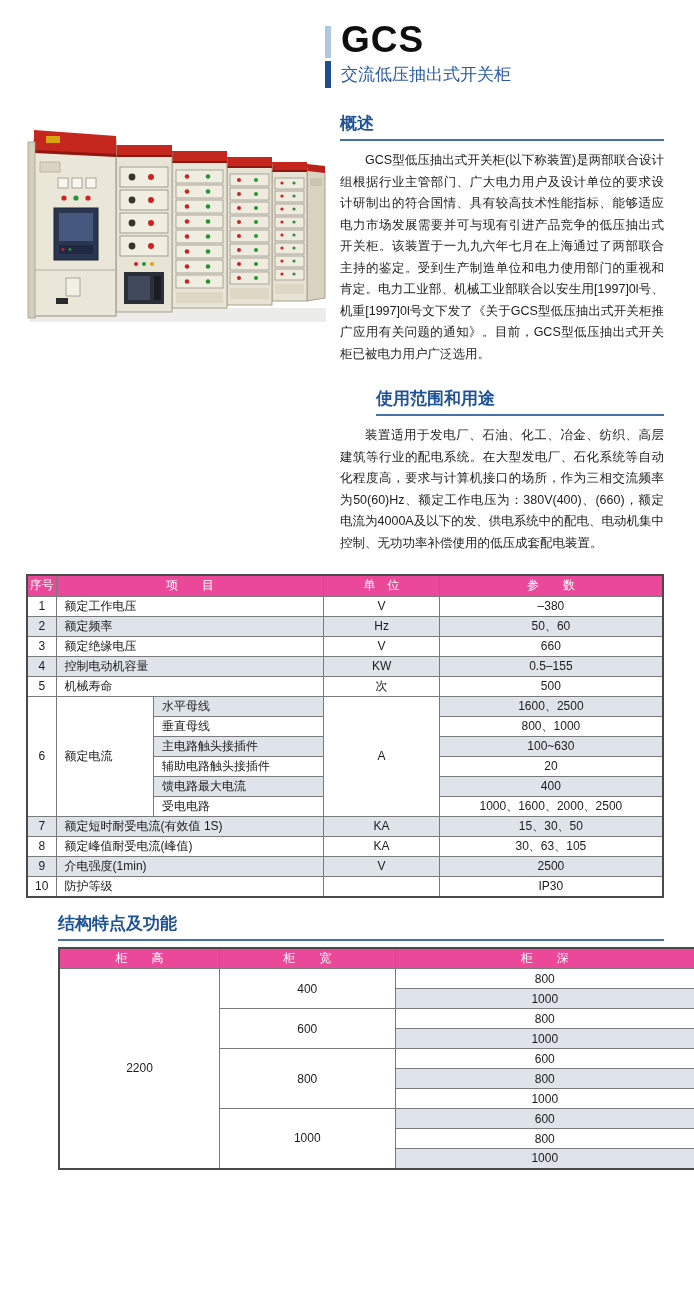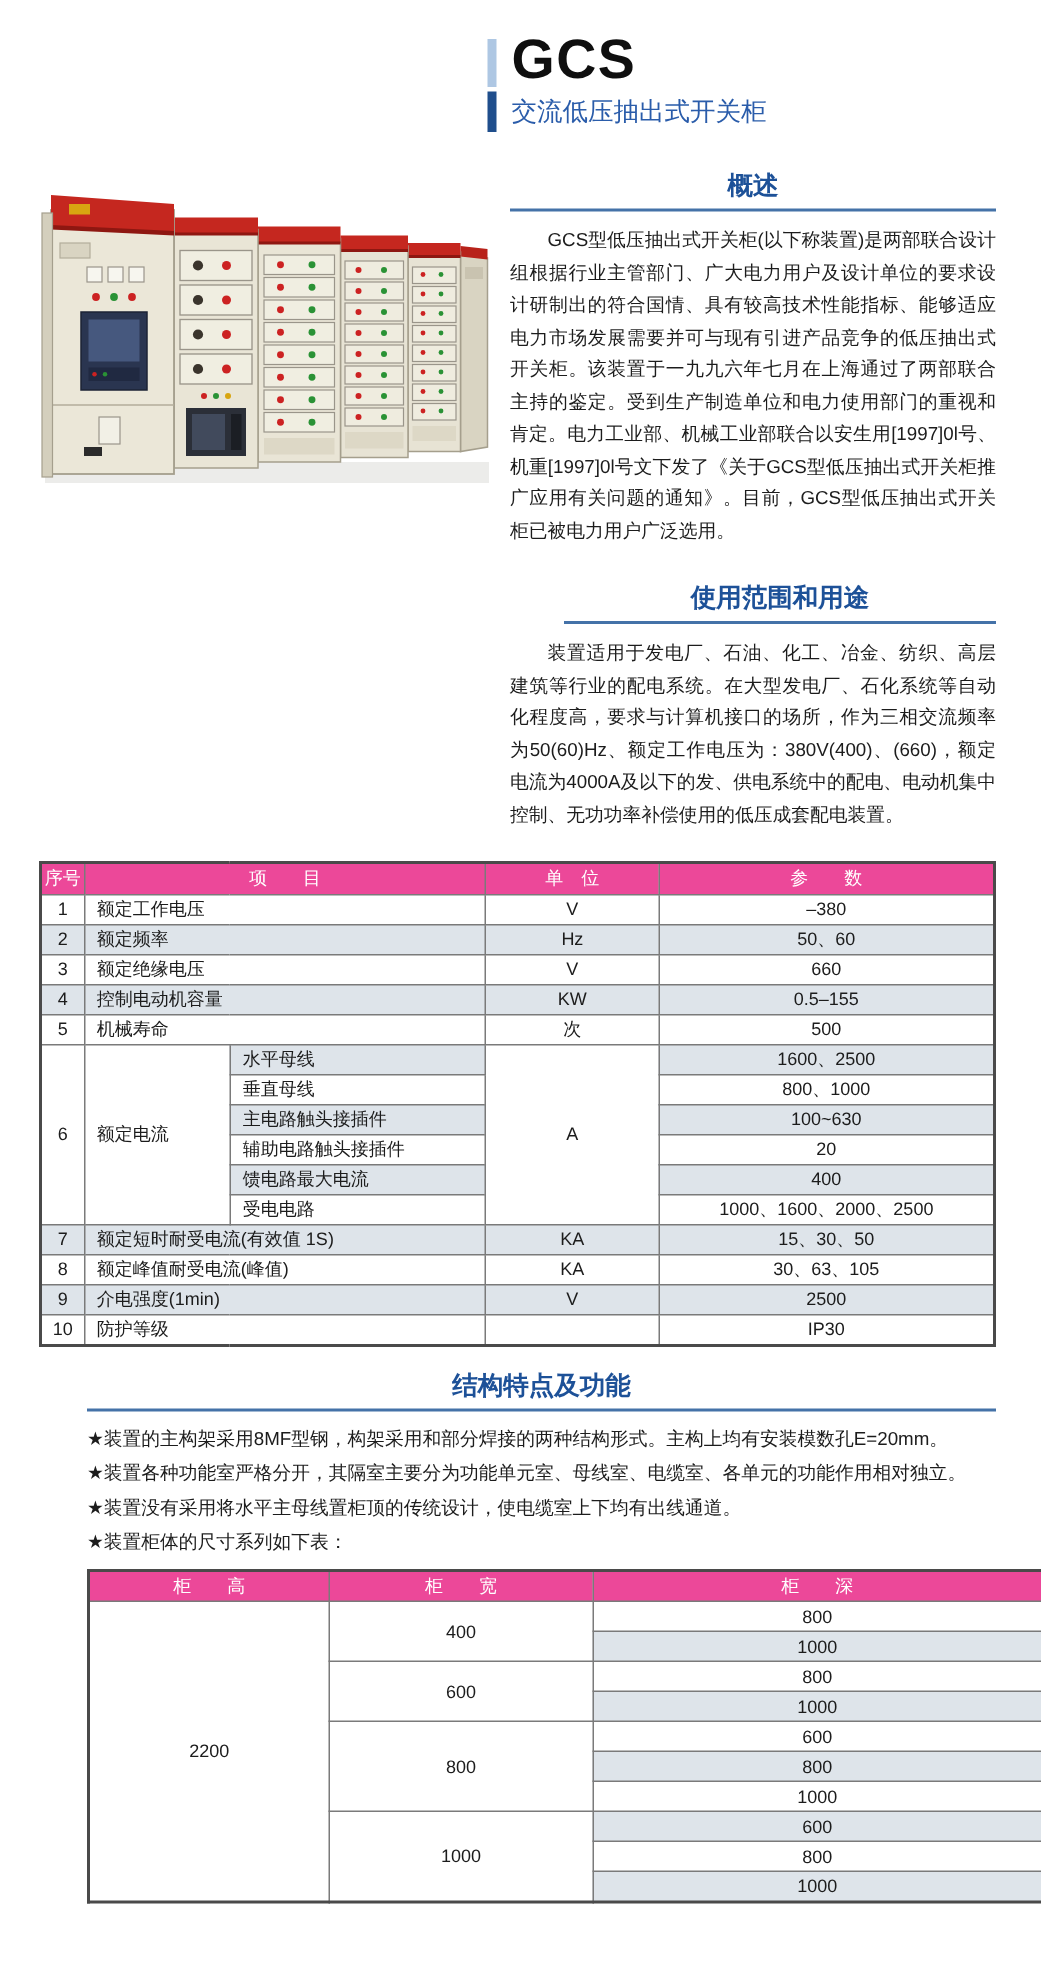--- a/index.html
+++ b/index.html
@@ -18,21 +18,21 @@
   .brand { font-size:37px; font-weight:bold; color:#0f0f0f; letter-spacing:1px; line-height:40px; }
   .brand-sub { font-size:17px; color:#2a5caa; font-weight:normal; margin-top:3px; }
 
   
   .top-row { display:flex; margin-top:24px; gap:11px; }
   .photo-box { width:303px; flex:0 0 303px; }
   .right-col { flex:1; min-width:0; }
 
   .sec-title {
     font-size:17px; font-weight:bold; color:#1d5198;
-    border-bottom:2px solid #4472a8; padding-bottom:4px;text-align:center;
+    border-bottom:2px solid #4472a8; padding-bottom:4px;
   }
   .para {
     margin-top:9px; font-size:12.5px; line-height:21.5px; color:#1c1c1c;
     text-align:justify; text-indent:2em;
   }
   .gap-sec { margin-top:22px;margin-left:36px; }
 
   
   .full-sec { margin-top:20px; }
   .bullets { margin-top:7px; }
@@ -348,26 +348,20 @@
           <td class="l" colspan="2">防护等级</td>
           <td class="c"></td>
           <td class="c">IP30</td>
         </tr>
       </tbody>
     </table>
   </div>
 
   <div class="full-sec" style="margin-top:14px;margin-left:32px;">
     <div class="sec-title">结构特点及功能</div>
-    <div class="bullets">
-      <p class="bullet">★装置的主构架采用8MF型钢，构架采用和部分焊接的两种结构形式。主构上均有安装模数孔E=20mm。</p>
-      <p class="bullet">★装置各种功能室严格分开，其隔室主要分为功能单元室、母线室、电缆室、各单元的功能作用相对独立。</p>
-      <p class="bullet">★装置没有采用将水平主母线置柜顶的传统设计，使电缆室上下均有出线通道。</p>
-      <p class="bullet">★装置柜体的尺寸系列如下表：</p>
-    </div>
 
     <table class="dim-table">
       <colgroup>
           <col style="width:160px">
           <col style="width:175px">
           <col style="width:299px">
         </colgroup>
       <thead>
         <tr>
           <th>柜　　高</th>

